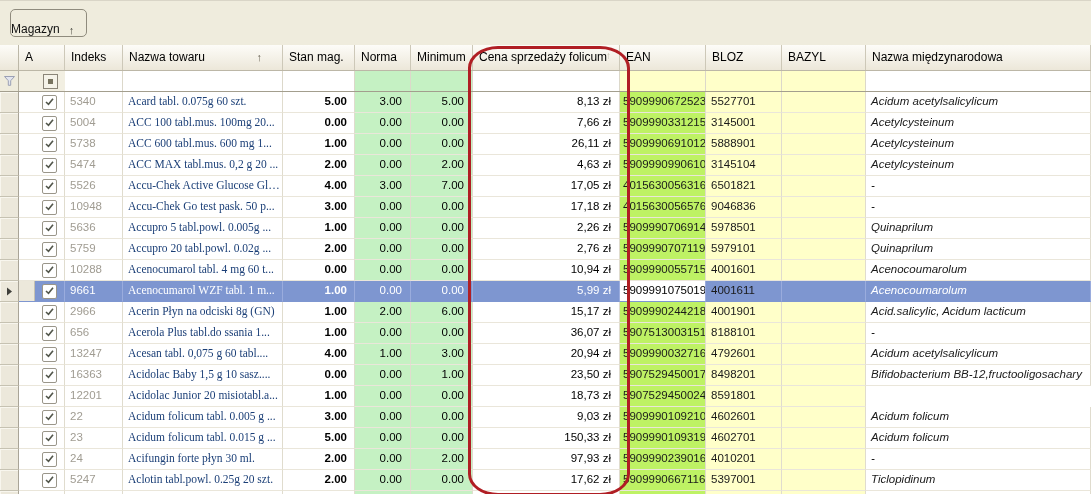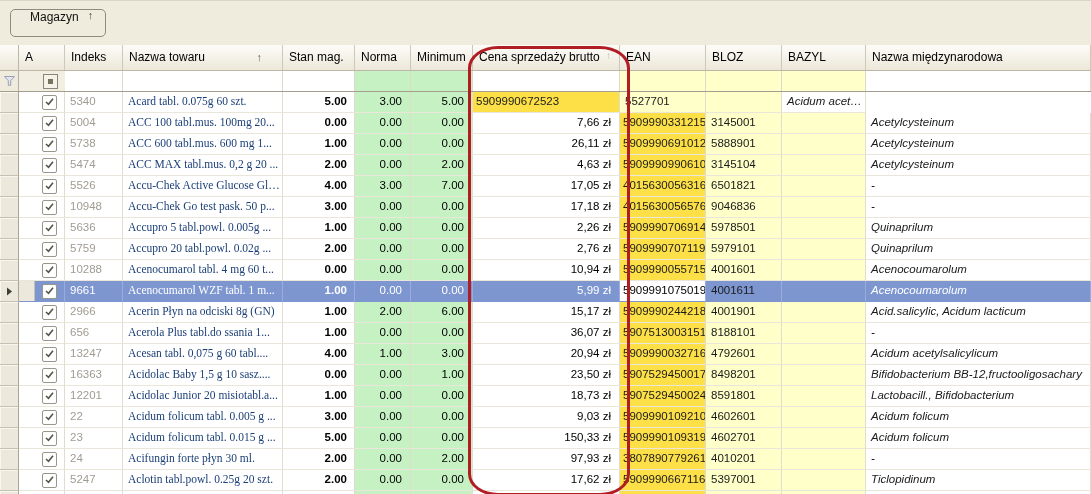--- a/index.html
+++ b/index.html
@@ -1,21 +1,21 @@
 <!DOCTYPE html>
 <html><head>
 <meta charset="utf-8">
 <style>
   html,body{margin:0;padding:0;}
   .screen{position:relative;width:1091px;height:494px;background:#EFECDD;
           font-family:"Liberation Sans",sans-serif;overflow:hidden;
           border-top:1px solid #D9D5C7;box-sizing:border-box;}
   
   .toolbar{height:44px;display:flex;align-items:center;padding-left:10px;box-sizing:border-box;}
-  .group-btn{display:inline-flex;align-items:flex-start;gap:9px;height:26px;padding:0 12px 0 19px;
+  .group-btn{display:inline-flex;align-items:flex-end;gap:9px;height:26px;padding:0 12px 0 0;
              border:1px solid #8F8B7D;border-radius:5px;background:transparent;
              font-size:12px;color:#111;cursor:pointer;}
   .group-arrow{font-size:11px;color:#45453d;line-height:1;}
   
   .grid-cols{display:grid;grid-template-columns:19px 46px 58px 160px 72px 56px 62px 147px 86px 76px 84px 225px;}
   .grid-cols>div{box-sizing:border-box;overflow:hidden;white-space:nowrap;}
   
   .header-row{height:25px;background:linear-gradient(#FDFCF8,#ECE7D9);
               border-bottom:1px solid #BCB7A7;}
   .hcell{position:relative;border-right:1px solid #CDC8B8;padding:0 4px 0 6px;
@@ -44,21 +44,21 @@
   .acell{display:flex;align-items:stretch;padding:0;}
   .indent{width:15px;flex:none;}
   .cbwrap{flex:1;display:flex;align-items:center;justify-content:center;}
   .cb{width:13px;height:13px;background:#fff;border:1px solid #9A968A;border-radius:2px;
       display:flex;align-items:center;justify-content:center;}
   .c-index{color:#A09C92;padding-left:5px;}
   .c-name{color:#1B3F77;padding-left:5px;text-overflow:ellipsis;font-family:Liberation Serif, serif;}
   .c-stock{font-weight:bold;color:#000;padding-right:7px;}
   .c-green{background:#C5F1C3;padding-right:8px;color:#000;}
   .c-price{padding-right:8px;color:#000;}
-  .c-ean{background:#fde047;padding-left:3px;}
+  .c-ean{background:#bef264;padding-left:3px;}
   .c-yellow{background:#FFFFC9;padding-left:5px;}
   .c-intl{font-style:italic;padding-left:5px;text-overflow:ellipsis;}
   .tright{text-align:right;}
   
   .selected .cell{background:#7E96D0;color:#fff;border-bottom-color:#7E96D0;border-right-color:#9AACDD;}
   .selected .gutter{background:#ECE8DB;border-right:1px solid #A9A497;border-bottom:1px solid #C6C2B2;}
   .selected .indent{background:#ECE8DB;border-right:1px solid #C6C2B2;}
   .selected .c-ean{background:#fff;color:#000;text-align:center;}
   .selected .c-yellow{color:#1a1a1a;}
   .selected .c-index,.selected .c-name,.selected .c-stock,
@@ -84,21 +84,21 @@
     <div class="hcell">A</div>
     <div class="hcell">Indeks</div>
     <div class="hcell">
       <span>Nazwa towaru</span>
       <span class="sort-arrow">↑</span>
     </div>
     <div class="hcell">Stan mag.</div>
     <div class="hcell">Norma</div>
     <div class="hcell">Minimum</div>
     <div class="hcell">
-      <span>Cena sprzedaży brutto</span>
+      <span>Cena sprzedaży folicum</span>
       <span class="faint-arrow">↑</span>
     </div>
     <div class="hcell">EAN</div>
     <div class="hcell">BLOZ</div>
     <div class="hcell">BAZYL</div>
     <div class="hcell">Nazwa międzynarodowa</div>
   </div>
 
   <div class="filter-row grid-cols">
     <div class="f-gutter">
@@ -134,20 +134,21 @@
                 <polyline points="1,4 3.5,6.3 8,0.8" stroke="#52564B" stroke-width="1.6" fill="none"></polyline>
               </svg>
             </span>
           </span>
         </div>
         <div class="cell c-index">5340</div>
         <div class="cell c-name">Acard tabl. 0.075g 60 szt.</div>
         <div class="cell c-stock tright">5.00</div>
         <div class="cell c-green tright">3.00</div>
         <div class="cell c-green tright">5.00</div>
+        <div class="cell c-price tright">8,13 zł</div>
         <div class="cell c-ean">5909990672523</div>
         <div class="cell c-yellow">5527701</div>
         <div class="cell c-yellow"></div>
         <div class="cell c-intl">Acidum acetylsalicylicum</div>
       </div>
       <div class="trow grid-cols">
         <div class="cell gutter"></div>
         <div class="cell acell">
           <span class="indent"></span>
           <span class="cbwrap">
@@ -463,21 +464,20 @@
         </div>
         <div class="cell c-index">12201</div>
         <div class="cell c-name">Acidolac Junior 20 misiotabl.a...</div>
         <div class="cell c-stock tright">1.00</div>
         <div class="cell c-green tright">0.00</div>
         <div class="cell c-green tright">0.00</div>
         <div class="cell c-price tright">18,73 zł</div>
         <div class="cell c-ean">5907529450024</div>
         <div class="cell c-yellow">8591801</div>
         <div class="cell c-yellow"></div>
-        <div class="cell c-intl">Lactobacill., Bifidobacterium</div>
       </div>
       <div class="trow grid-cols">
         <div class="cell gutter"></div>
         <div class="cell acell">
           <span class="indent"></span>
           <span class="cbwrap">
             <span class="cb">
               <svg width="9" height="8" viewBox="0 0 9 8">
                 <polyline points="1,4 3.5,6.3 8,0.8" stroke="#52564B" stroke-width="1.6" fill="none"></polyline>
               </svg>
@@ -529,21 +529,21 @@
               </svg>
             </span>
           </span>
         </div>
         <div class="cell c-index">24</div>
         <div class="cell c-name">Acifungin forte płyn 30 ml.</div>
         <div class="cell c-stock tright">2.00</div>
         <div class="cell c-green tright">0.00</div>
         <div class="cell c-green tright">2.00</div>
         <div class="cell c-price tright">97,93 zł</div>
-        <div class="cell c-ean">3807890779261</div>
+        <div class="cell c-ean">5909990239016</div>
         <div class="cell c-yellow">4010201</div>
         <div class="cell c-yellow"></div>
         <div class="cell c-intl">-</div>
       </div>
       <div class="trow grid-cols">
         <div class="cell gutter"></div>
         <div class="cell acell">
           <span class="indent"></span>
           <span class="cbwrap">
             <span class="cb">

